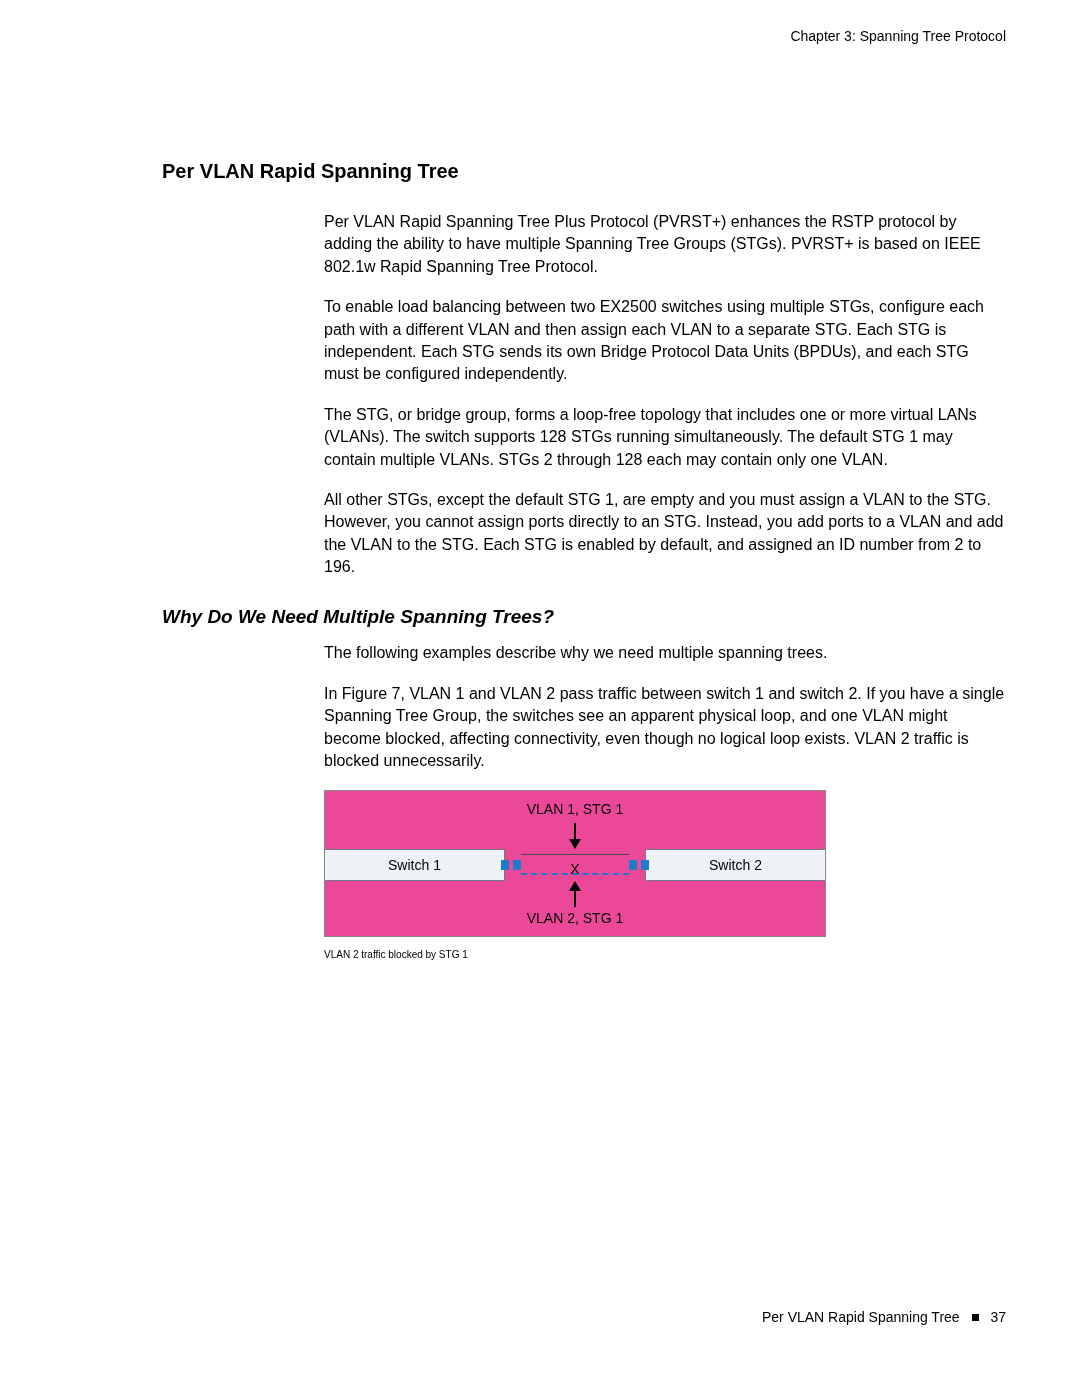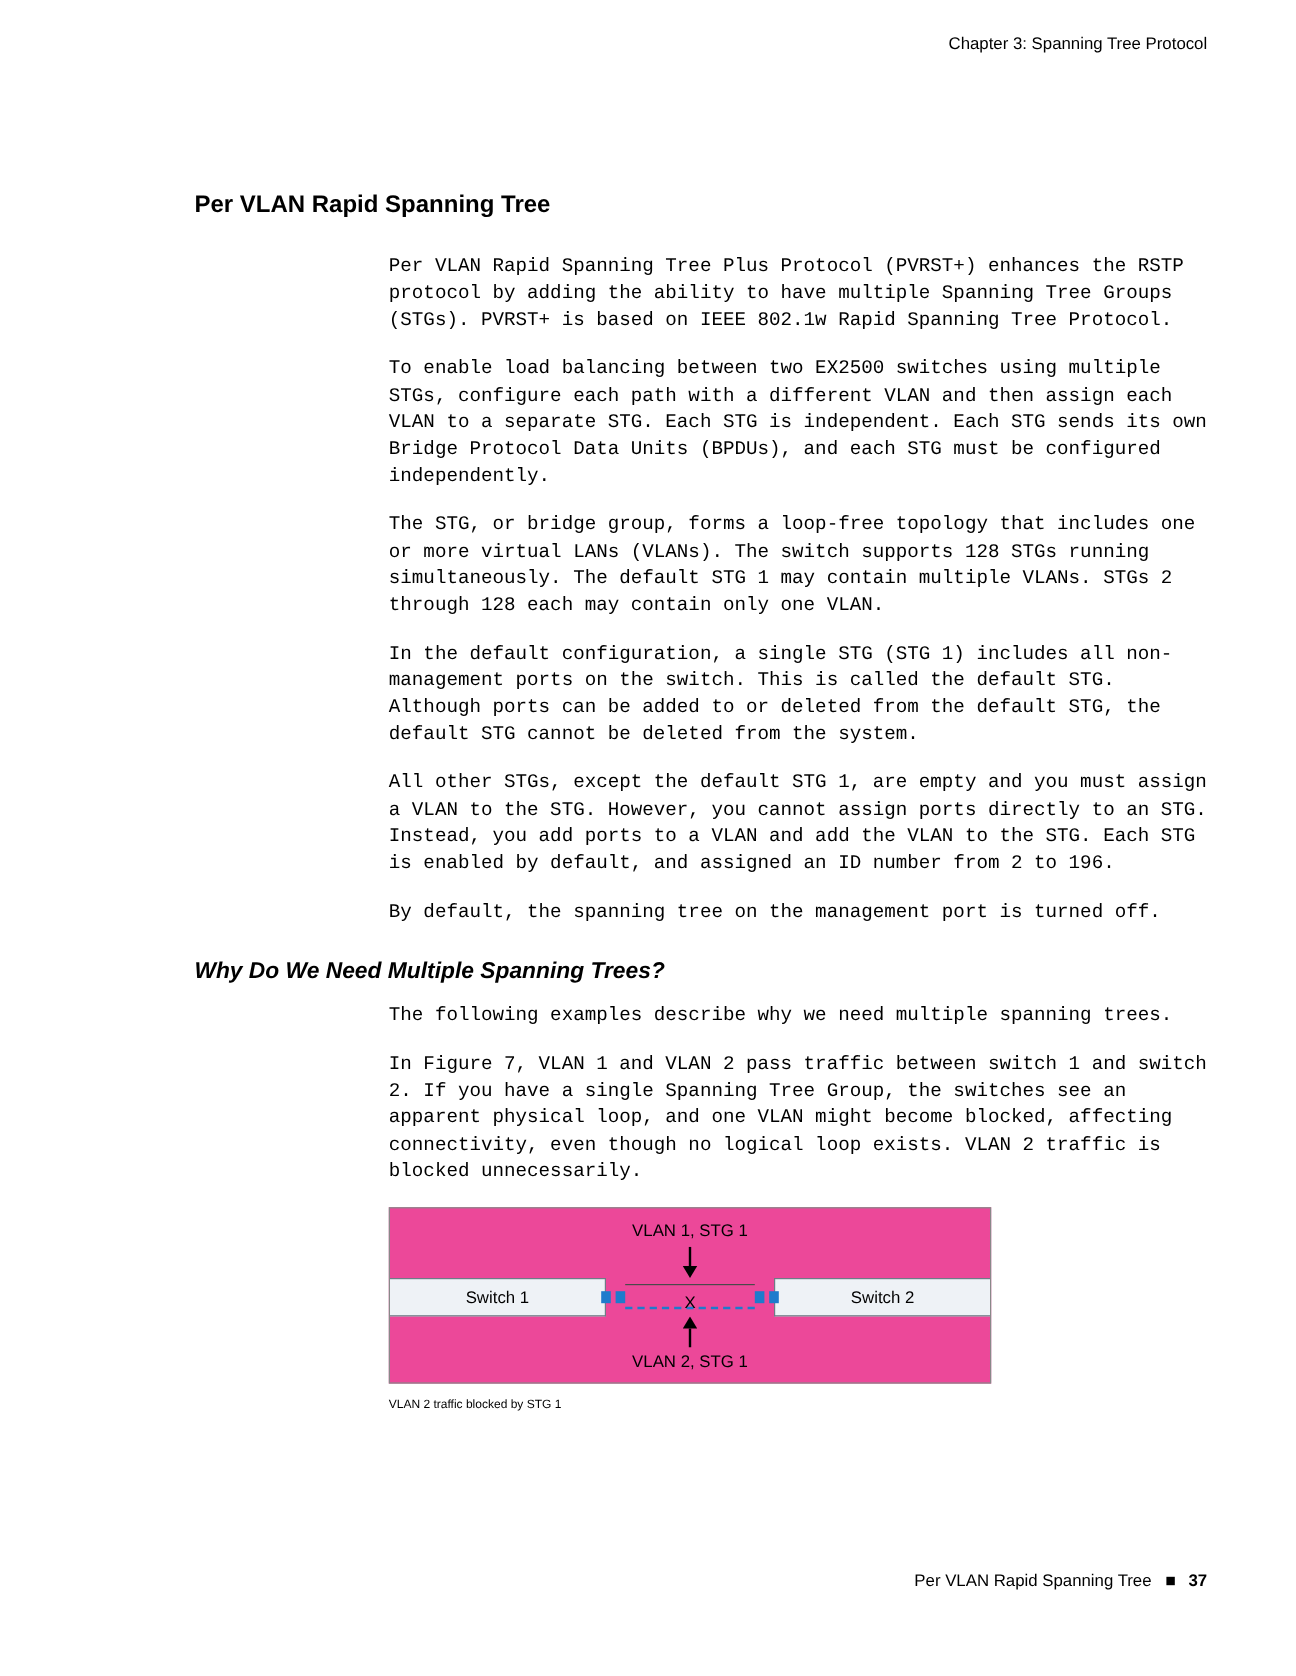--- a/index.html
+++ b/index.html
@@ -42,21 +42,21 @@
     font-weight: 700;
     font-style: italic;
     font-size: 19px;
     margin-top: 28px;
     margin-bottom: 14px;
   }
   .body-block {
     margin-left: 162px;
   }
   .para {
-    font-family: Liberation Mono, monospace;
+    font-family: Liberation Sans, sans-serif;
     font-size: 16px;
     line-height: 1.40;
     margin-bottom: 18px;
   }
   .fig-title {
     font-family: Arial, Helvetica, sans-serif;
     font-weight: 700;
     font-size: 14px;
     margin-top: 4px;
     margin-bottom: 16px;
@@ -75,21 +75,21 @@
   }
   .footer .sq {
     display: inline-block;
     width: 7px;
     height: 7px;
     background: #000;
     vertical-align: middle;
     margin: 0 8px 2px 8px;
   }
   .footer .pn {
-    font-weight: 700;
+    font-weight: 400;
   }
 
   
   .figure {
     width: 500px;
     height: 145px;
     position: relative;
     background: #ec4899;
     border: 1px solid #888;
   }
@@ -173,23 +173,21 @@
 
     <div class="h1">Per VLAN Rapid Spanning Tree</div>
 
     <div class="body-block">
       <div class="para">Per VLAN Rapid Spanning Tree Plus Protocol (PVRST+) enhances the RSTP protocol by adding the ability to have multiple Spanning Tree Groups (STGs). PVRST+ is based on IEEE 802.1w Rapid Spanning Tree Protocol.</div>
       <div class="para">To enable load balancing between two EX2500 switches using multiple STGs, configure each path with a different VLAN and then assign each VLAN to a separate STG. Each STG is independent. Each STG sends its own Bridge Protocol Data Units (BPDUs), and each STG must be configured independently.</div>
       <div class="para">The STG, or bridge group, forms a loop-free topology that includes one or more virtual LANs (VLANs). The switch supports 128 STGs running simultaneously. The default STG 1 may contain multiple VLANs. STGs 2 through 128 each may contain only one VLAN.</div>
     </div>
 
     <div class="body-block">
-      <div class="para">In the default configuration, a single STG (STG 1) includes all non-management ports on the switch. This is called the default STG. Although ports can be added to or deleted from the default STG, the default STG cannot be deleted from the system.</div>
       <div class="para">All other STGs, except the default STG 1, are empty and you must assign a VLAN to the STG. However, you cannot assign ports directly to an STG. Instead, you add ports to a VLAN and add the VLAN to the STG. Each STG is enabled by default, and assigned an ID number from 2 to 196.</div>
-      <div class="para">By default, the spanning tree on the management port is turned off.</div>
     </div>
 
     <div class="h2">Why Do We Need Multiple Spanning Trees?</div>
     <div class="body-block">
       <div class="para">The following examples describe why we need multiple spanning trees.</div>
       <div class="para">In Figure 7, VLAN 1 and VLAN 2 pass traffic between switch 1 and switch 2. If you have a single Spanning Tree Group, the switches see an apparent physical loop, and one VLAN might become blocked, affecting connectivity, even though no logical loop exists. VLAN 2 traffic is blocked unnecessarily.</div>
 
 
       <div class="figure">
         <div class="fig-label topcap">VLAN 1, STG 1</div>

